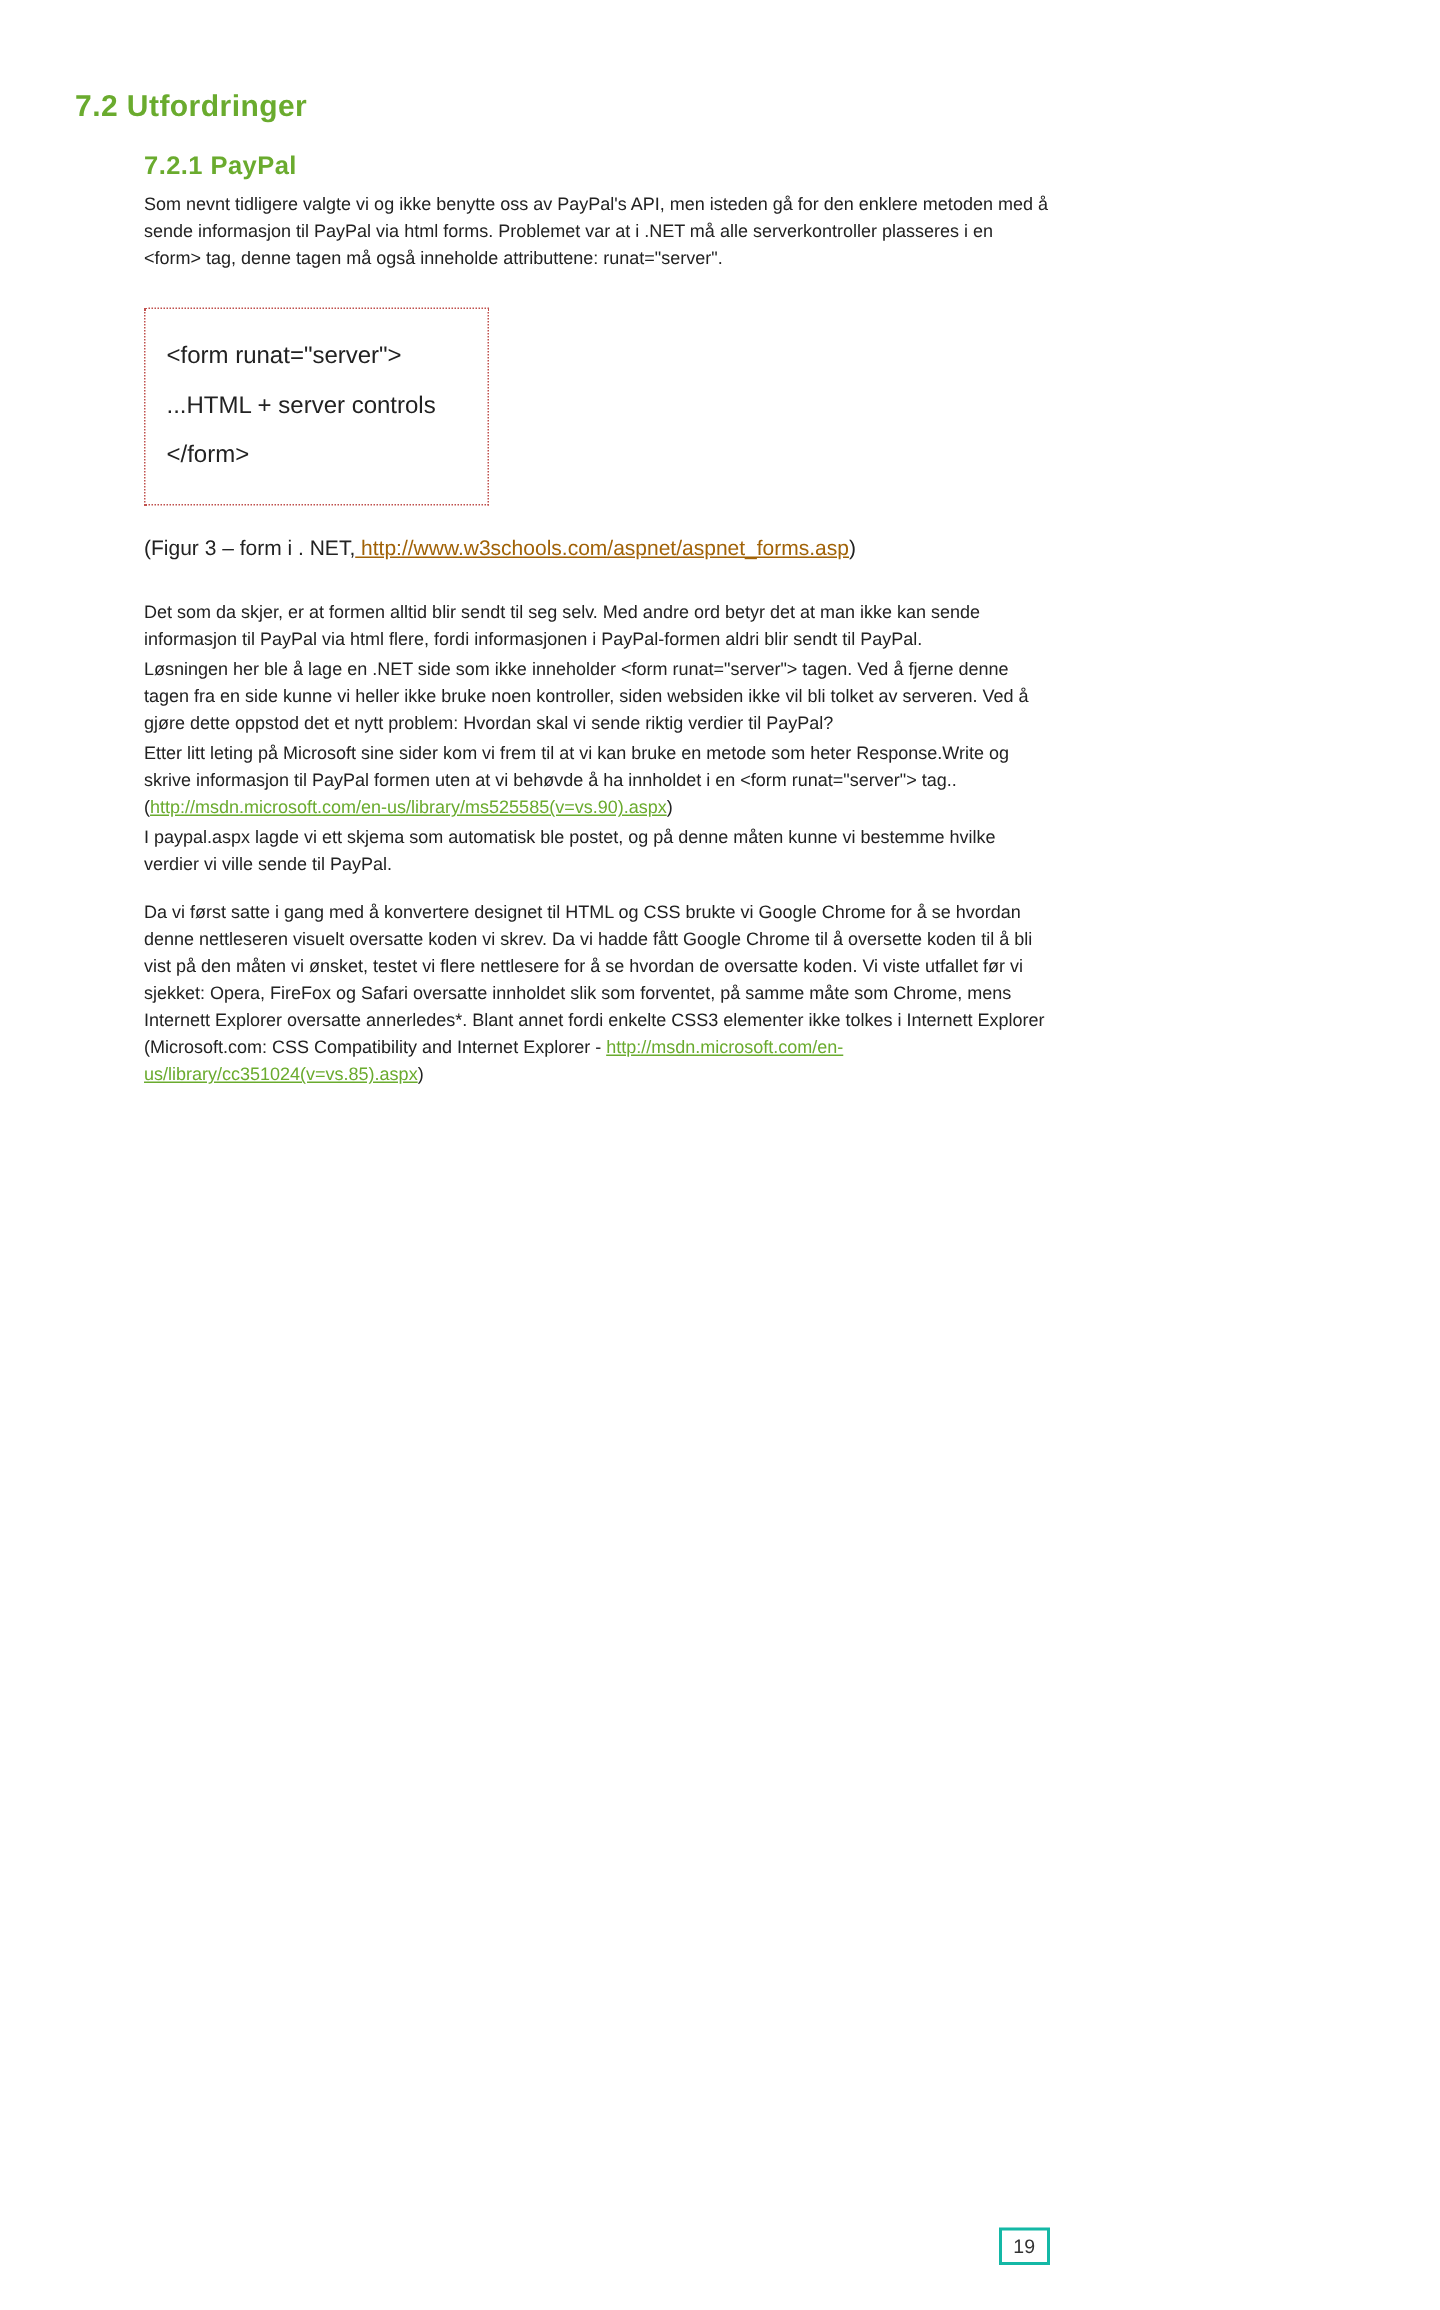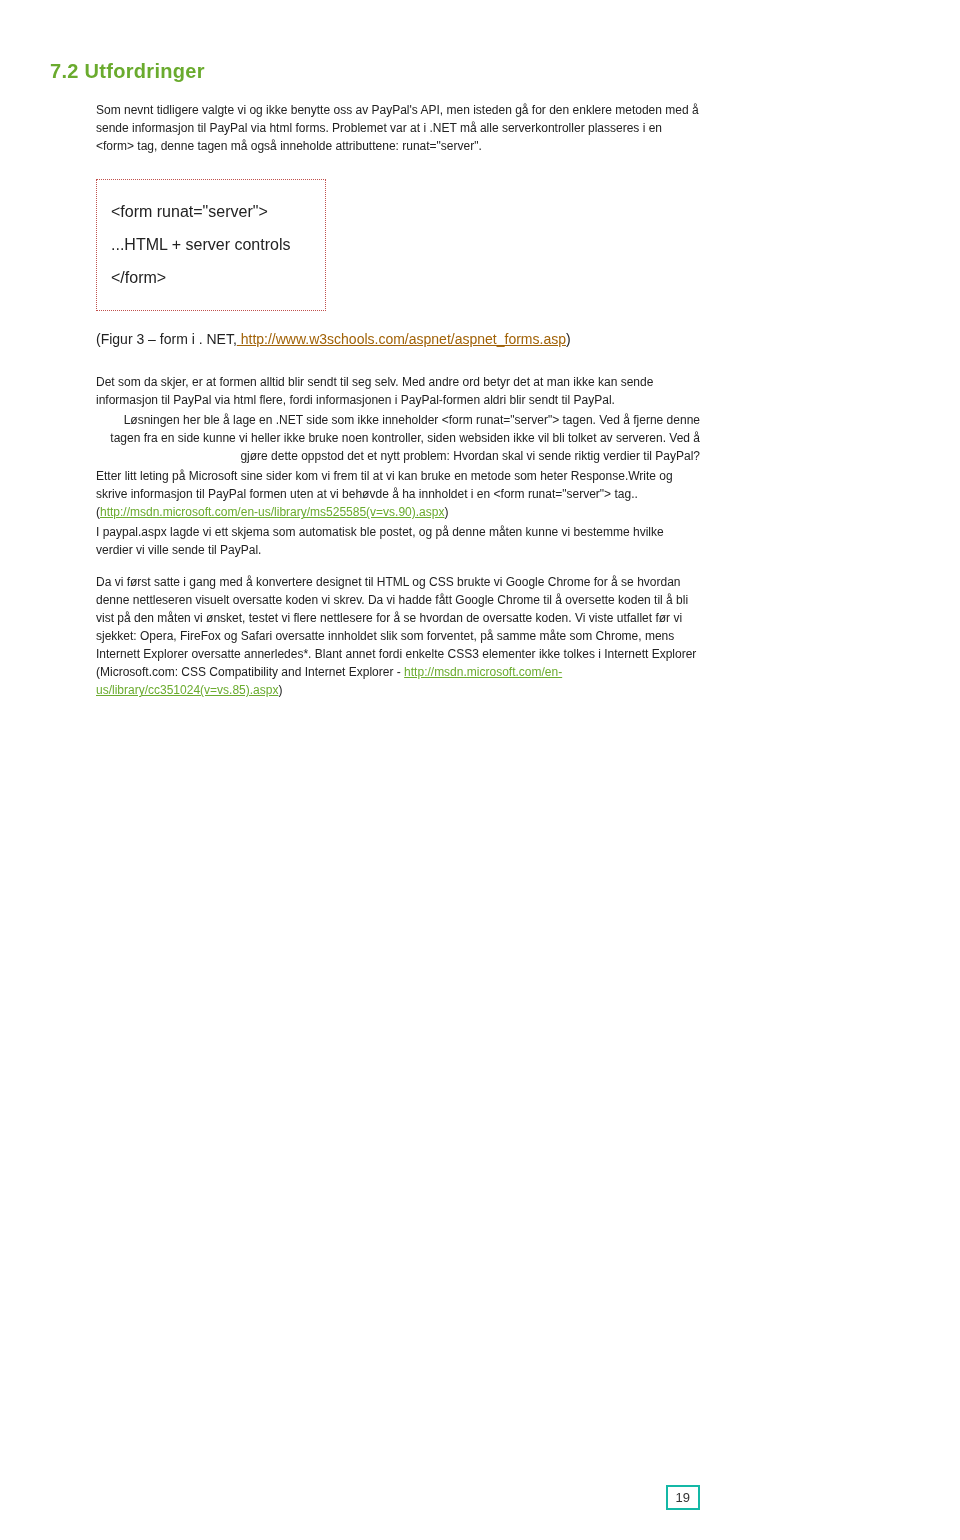--- a/index.html
+++ b/index.html
@@ -81,34 +81,35 @@
   }
 </style>
 </head>
 <body>
 
 <div class="page">
 
   <div class="h1">7.2 Utfordringer</div>
 
   <div class="indent">
+    <div class="h2">7.2.1 PayPal</div>
     <p class="body">Som nevnt tidligere valgte vi og ikke benytte oss av PayPal's API, men isteden gå for den enklere metoden med å sende informasjon til PayPal via html forms. Problemet var at i .NET må alle serverkontroller plasseres i en &lt;form&gt; tag, denne tagen må også inneholde attributtene: runat="server".</p>
 
     <div class="codebox">
       <div class="line">&lt;form runat="server"&gt;</div>
       <div class="line">...HTML + server controls</div>
       <div class="line">&lt;/form&gt;</div>
     </div>
 
     <div class="citation">
       <span>(Figur 3 – form i . NET,</span><a class="link-blue"> http://www.w3schools.com/aspnet/aspnet_forms.asp</a><span>)</span>
     </div>
 
     <p class="body" style="margin-bottom:2px;">Det som da skjer, er at formen alltid blir sendt til seg selv. Med andre ord betyr det at man ikke kan sende informasjon til PayPal via html flere, fordi informasjonen i PayPal-formen aldri blir sendt til PayPal.</p>
-    <p class="body" style="margin-bottom:2px;text-align:right;">Løsningen her ble å lage en .NET side som ikke inneholder &lt;form runat="server"&gt; tagen. Ved å fjerne denne tagen fra en side kunne vi heller ikke bruke noen kontroller, siden websiden ikke vil bli tolket av serveren. Ved å gjøre dette oppstod det et nytt problem: Hvordan skal vi sende riktig verdier til PayPal?</p>
+    <p class="body" style="margin-bottom:2px;">Løsningen her ble å lage en .NET side som ikke inneholder &lt;form runat="server"&gt; tagen. Ved å fjerne denne tagen fra en side kunne vi heller ikke bruke noen kontroller, siden websiden ikke vil bli tolket av serveren. Ved å gjøre dette oppstod det et nytt problem: Hvordan skal vi sende riktig verdier til PayPal?</p>
     <p class="body" style="margin-bottom:2px;">
       <span>Etter litt leting på Microsoft sine sider kom vi frem til at vi kan bruke en metode som heter Response.Write og skrive informasjon til PayPal formen uten at vi behøvde å ha innholdet i en &lt;form runat="server"&gt; tag.. (</span><a class="link-g">http://msdn.microsoft.com/en-us/library/ms525585(v=vs.90).aspx</a><span>)</span>
     </p>
     <p class="body">I paypal.aspx lagde vi ett skjema som automatisk ble postet, og på denne måten kunne vi bestemme hvilke verdier vi ville sende til PayPal.</p>
 
 
     <p class="body" style="margin-bottom:2px;">
       <span>Da vi først satte i gang med å konvertere designet til HTML og CSS brukte vi Google Chrome for å se hvordan denne nettleseren visuelt oversatte koden vi skrev. Da vi hadde fått Google Chrome til å oversette koden til å bli vist på den måten vi ønsket, testet vi flere nettlesere for å se hvordan de oversatte koden. Vi viste utfallet før vi sjekket: Opera, FireFox og Safari oversatte innholdet slik som forventet, på samme måte som Chrome, mens Internett Explorer oversatte annerledes*. Blant annet fordi enkelte CSS3 elementer ikke tolkes i Internett Explorer (Microsoft.com: CSS Compatibility and Internet Explorer - </span><a class="link-g2">http://msdn.microsoft.com/en-us/library/cc351024(v=vs.85).aspx</a><span>)</span>
     </p>
   </div>

